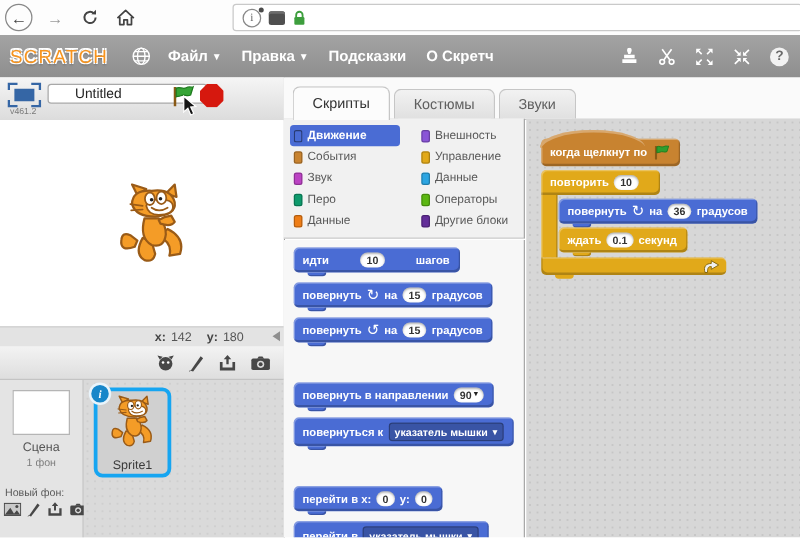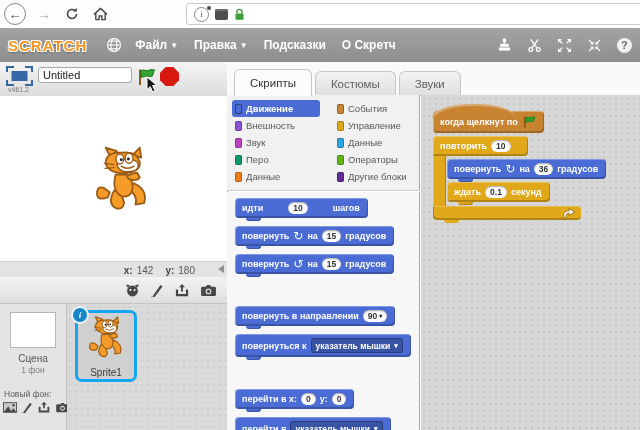--- a/index.html
+++ b/index.html
@@ -22,41 +22,41 @@
          display:flex;align-items:center;justify-content:center;position:relative;flex:0 0 auto;}
   .iinfo i{font-style:normal;font-family:"Liberation Serif",serif;}
   .iinfo::after{content:"";position:absolute;top:-2px;right:-3px;width:4px;height:4px;border-radius:50%;background:#4a4a4a;}
   .iext{width:13px;height:11px;background:#4f4f4f;border-radius:2px;flex:0 0 auto;
         box-shadow:inset 0 2px 0 #6d6d6d;}
 
   
   #menubar{position:absolute;top:28px;left:0;right:0;height:34px;
            background:linear-gradient(#a3a3a3,#8e8e8e);display:flex;align-items:center;
            padding:0 8px;gap:13px;}
-  #logo{font-size:15px;font-weight:700;letter-spacing:1px;color:#f7941e;
+  #logo{font-size:15px;font-weight:400;letter-spacing:1px;color:#f7941e;
         text-shadow:-1px -1px 0 #fff,1px -1px 0 #fff,-1px 1px 0 #fff,1px 1px 0 #fff,0 2px 2px rgba(0,0,0,.35);
         cursor:pointer;text-align:right;}
   .mglobe{margin-left:6px;display:flex;}
   .mitem{color:#fff;font-size:12px;font-weight:bold;white-space:nowrap;cursor:pointer;display:flex;align-items:center;gap:3px;}
   .mitem .caret2{font-size:8px;}
   #menuitems{display:flex;gap:16px;align-items:center;}
   #menutools{display:flex;gap:14px;align-items:center;margin-left:88px;}
   .tool{display:flex;align-items:center;justify-content:center;width:16px;height:16px;}
   .qmark{width:15px;height:15px;border-radius:50%;background:#f2f2f2;color:#6b6b6b;font-weight:bold;
          font-size:11px;display:flex;align-items:center;justify-content:center;}
 
   
   #leftcol{position:absolute;top:62px;left:0;width:227px;bottom:0;background:#e8e8e8;
            border-right:1px solid #9c9c9c;}
   #stagehdr{position:absolute;top:0;left:0;right:0;height:34px;
             background:linear-gradient(#f5f5f5,#dcdcdc);border-bottom:1px solid #c2c2c2;}
   #fsicon{position:absolute;left:6px;top:4px;}
   #version{position:absolute;left:8px;top:24px;font-size:7px;color:#7a7a7a;}
   #projname{position:absolute;left:38px;top:5px;width:84px;height:14px;border:1px solid #a8a8a8;
-            border-radius:3px;font-size:11px;padding:0 4px;color:#222;font-family:"Liberation Sans",sans-serif;}
+            border-radius:3px;font-size:11px;padding:0 21px;color:#222;font-family:"Liberation Sans",sans-serif;}
   #flagbtn{position:absolute;left:136px;top:5px;width:20px;height:20px;cursor:pointer;}
   #cursor{position:absolute;left:146px;top:14px;width:12px;height:17px;}
   #stopbtn{position:absolute;left:160px;top:5px;width:19px;height:19px;background:#d6180e;
            clip-path:polygon(30% 0,70% 0,100% 30%,100% 70%,70% 100%,30% 100%,0 70%,0 30%);cursor:pointer;}
   #stagearea{position:absolute;top:34px;left:0;right:0;height:165px;background:#fff;}
   #stagecat{position:absolute;left:90px;top:50px;width:64px;height:68px;}
   #xybar{position:absolute;top:199px;left:0;right:0;height:16px;background:#e3e3e3;
          border-top:1px solid #cfcfcf;font-size:10px;color:#555;display:flex;align-items:center;
          justify-content:flex-end;padding-right:24px;gap:4px;}
   #xybar .xl{font-weight:bold;color:#444;}
@@ -378,26 +378,26 @@
       <div class="tab active">Скрипты</div>
       <div class="tab">Костюмы</div>
       <div class="tab">Звуки</div>
     </div>
   <div id="cats">
       <div class="cat selected" style="background: rgb(74, 108, 212);">
         <span class="sw" style="background: rgb(74, 108, 212); box-shadow: rgba(0, 0, 0, 0.45) 0px 0px 0px 1px inset;"></span>
         <span>Движение</span>
       </div>
       <div class="cat">
+        <span class="sw" style="background: rgb(138, 85, 215);"></span>
+        <span>Внешность</span>
+      </div>
+      <div class="cat">
         <span class="sw" style="background: rgb(200, 131, 48);"></span>
         <span>События</span>
-      </div>
-      <div class="cat">
-        <span class="sw" style="background: rgb(138, 85, 215);"></span>
-        <span>Внешность</span>
       </div>
       <div class="cat">
         <span class="sw" style="background: rgb(225, 169, 26);"></span>
         <span>Управление</span>
       </div>
       <div class="cat">
         <span class="sw" style="background: rgb(187, 66, 195);"></span>
         <span>Звук</span>
       </div>
       <div class="cat">

